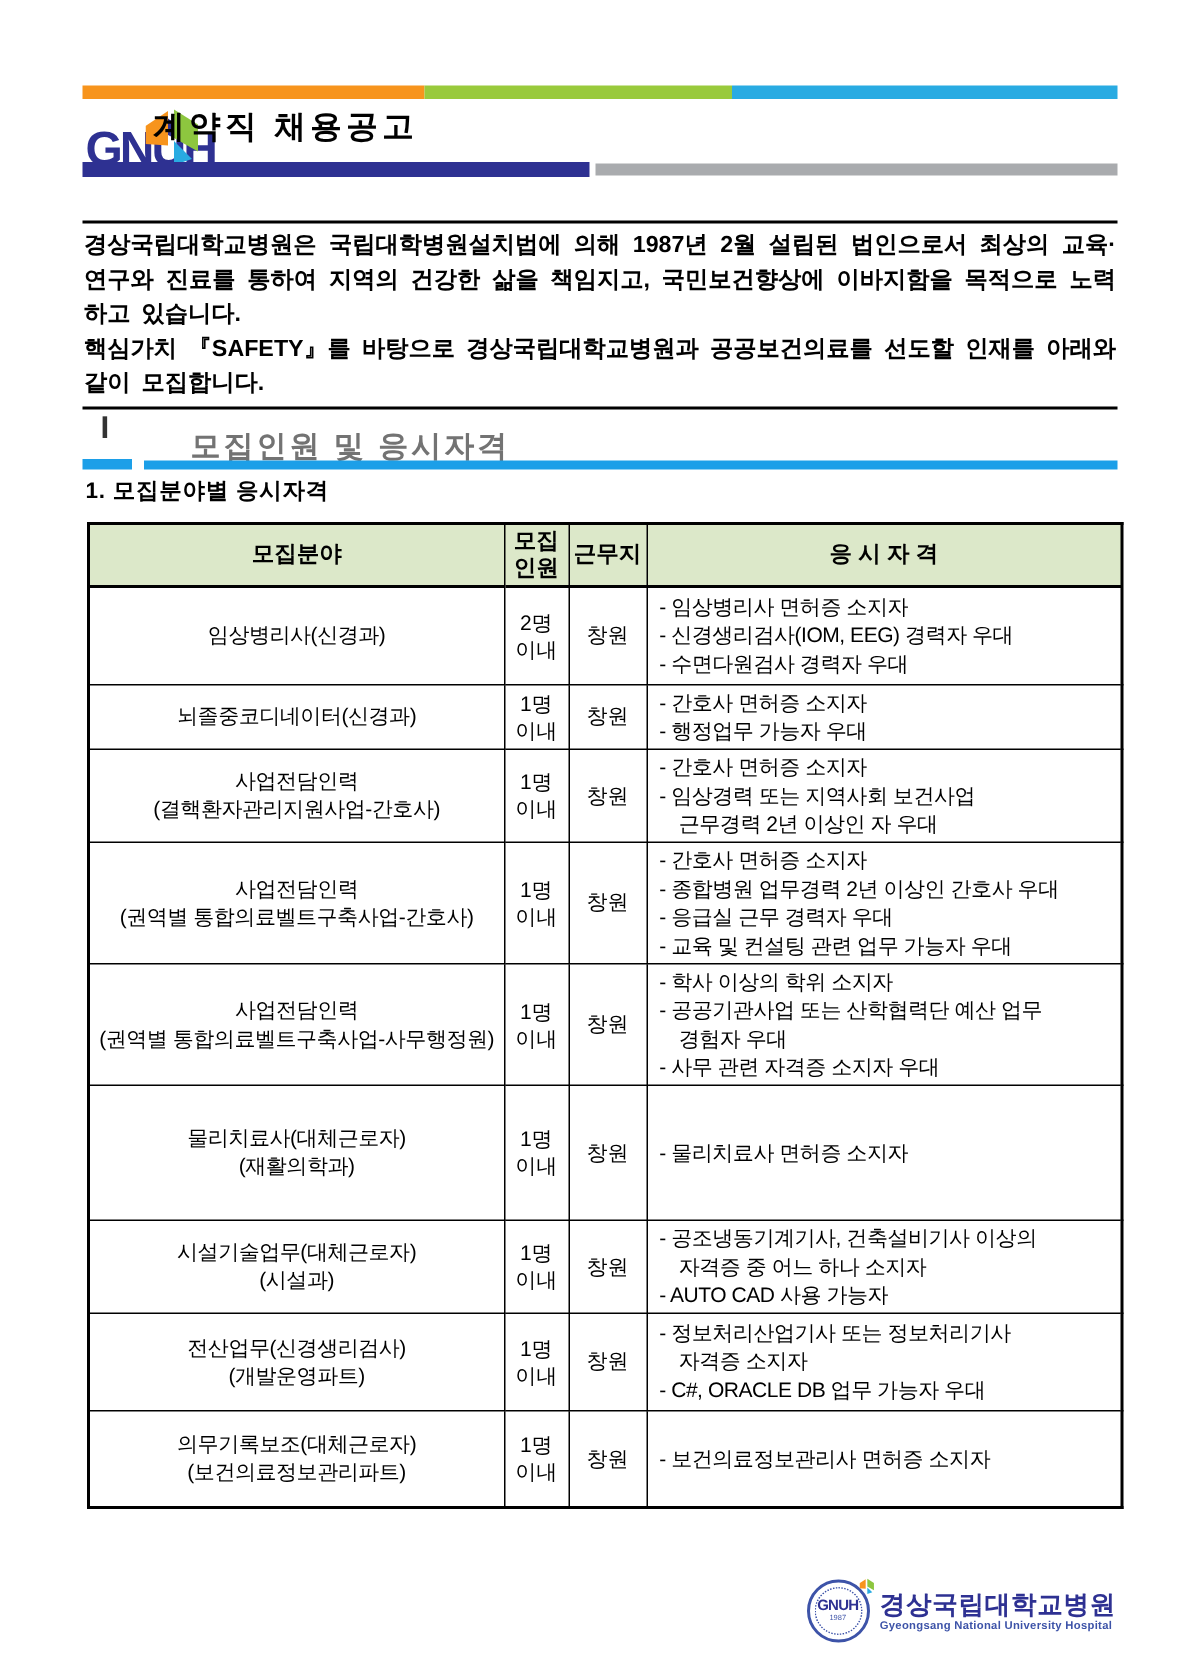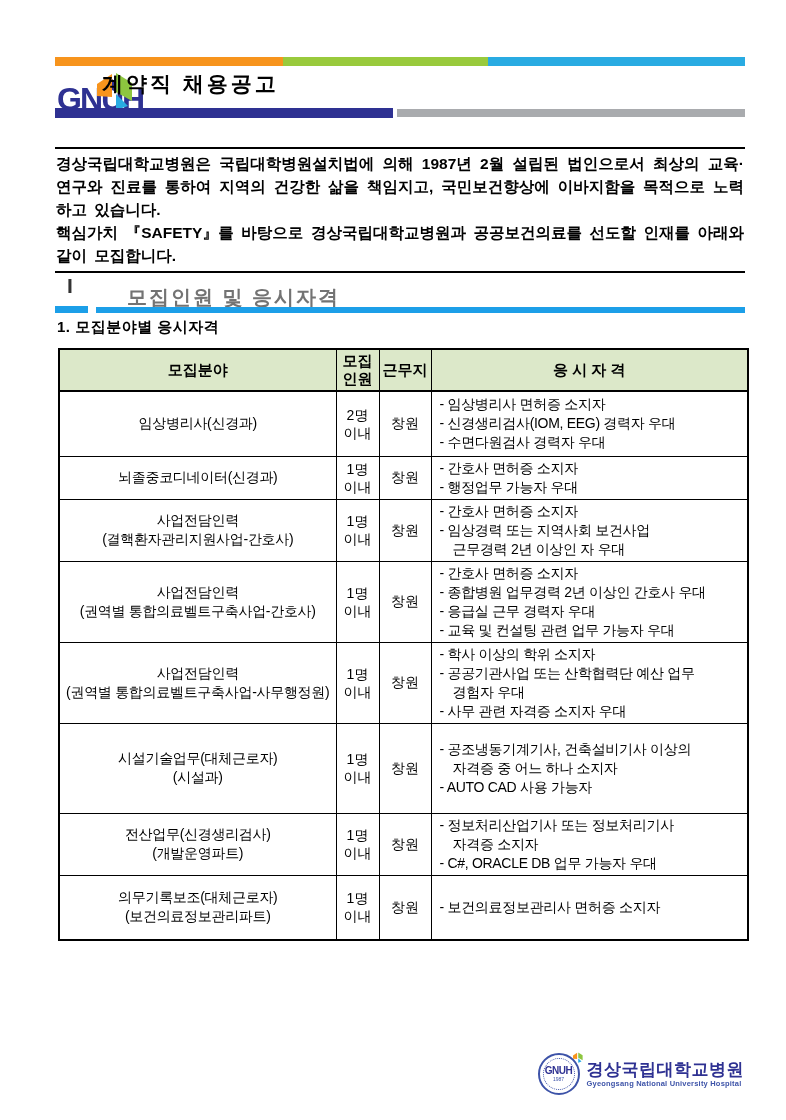--- a/index.html
+++ b/index.html
@@ -256,20 +256,34 @@
           <td class="col-loc">창원</td>
           <td class="col-qual">
             <div class="qual">- 학사 이상의 학위 소지자</div>
             <div class="qual">- 공공기관사업 또는 산학협력단 예산 업무</div>
             <div class="qual cont">경험자 우대</div>
             <div class="qual">- 사무 관련 자격증 소지자 우대</div>
           </td>
         </tr>
         <tr>
           <td class="col-field">
+            <div>물리치료사(대체근로자)</div>
+            <div>(재활의학과)</div>
+          </td>
+          <td class="col-count">
+            <div>1명</div>
+            <div>이내</div>
+          </td>
+          <td class="col-loc">창원</td>
+          <td class="col-qual">
+            <div class="qual">- 물리치료사 면허증 소지자</div>
+          </td>
+        </tr>
+        <tr>
+          <td class="col-field">
             <div>시설기술업무(대체근로자)</div>
             <div>(시설과)</div>
           </td>
           <td class="col-count">
             <div>1명</div>
             <div>이내</div>
           </td>
           <td class="col-loc">창원</td>
           <td class="col-qual">
             <div class="qual">- 공조냉동기계기사, 건축설비기사 이상의</div>

